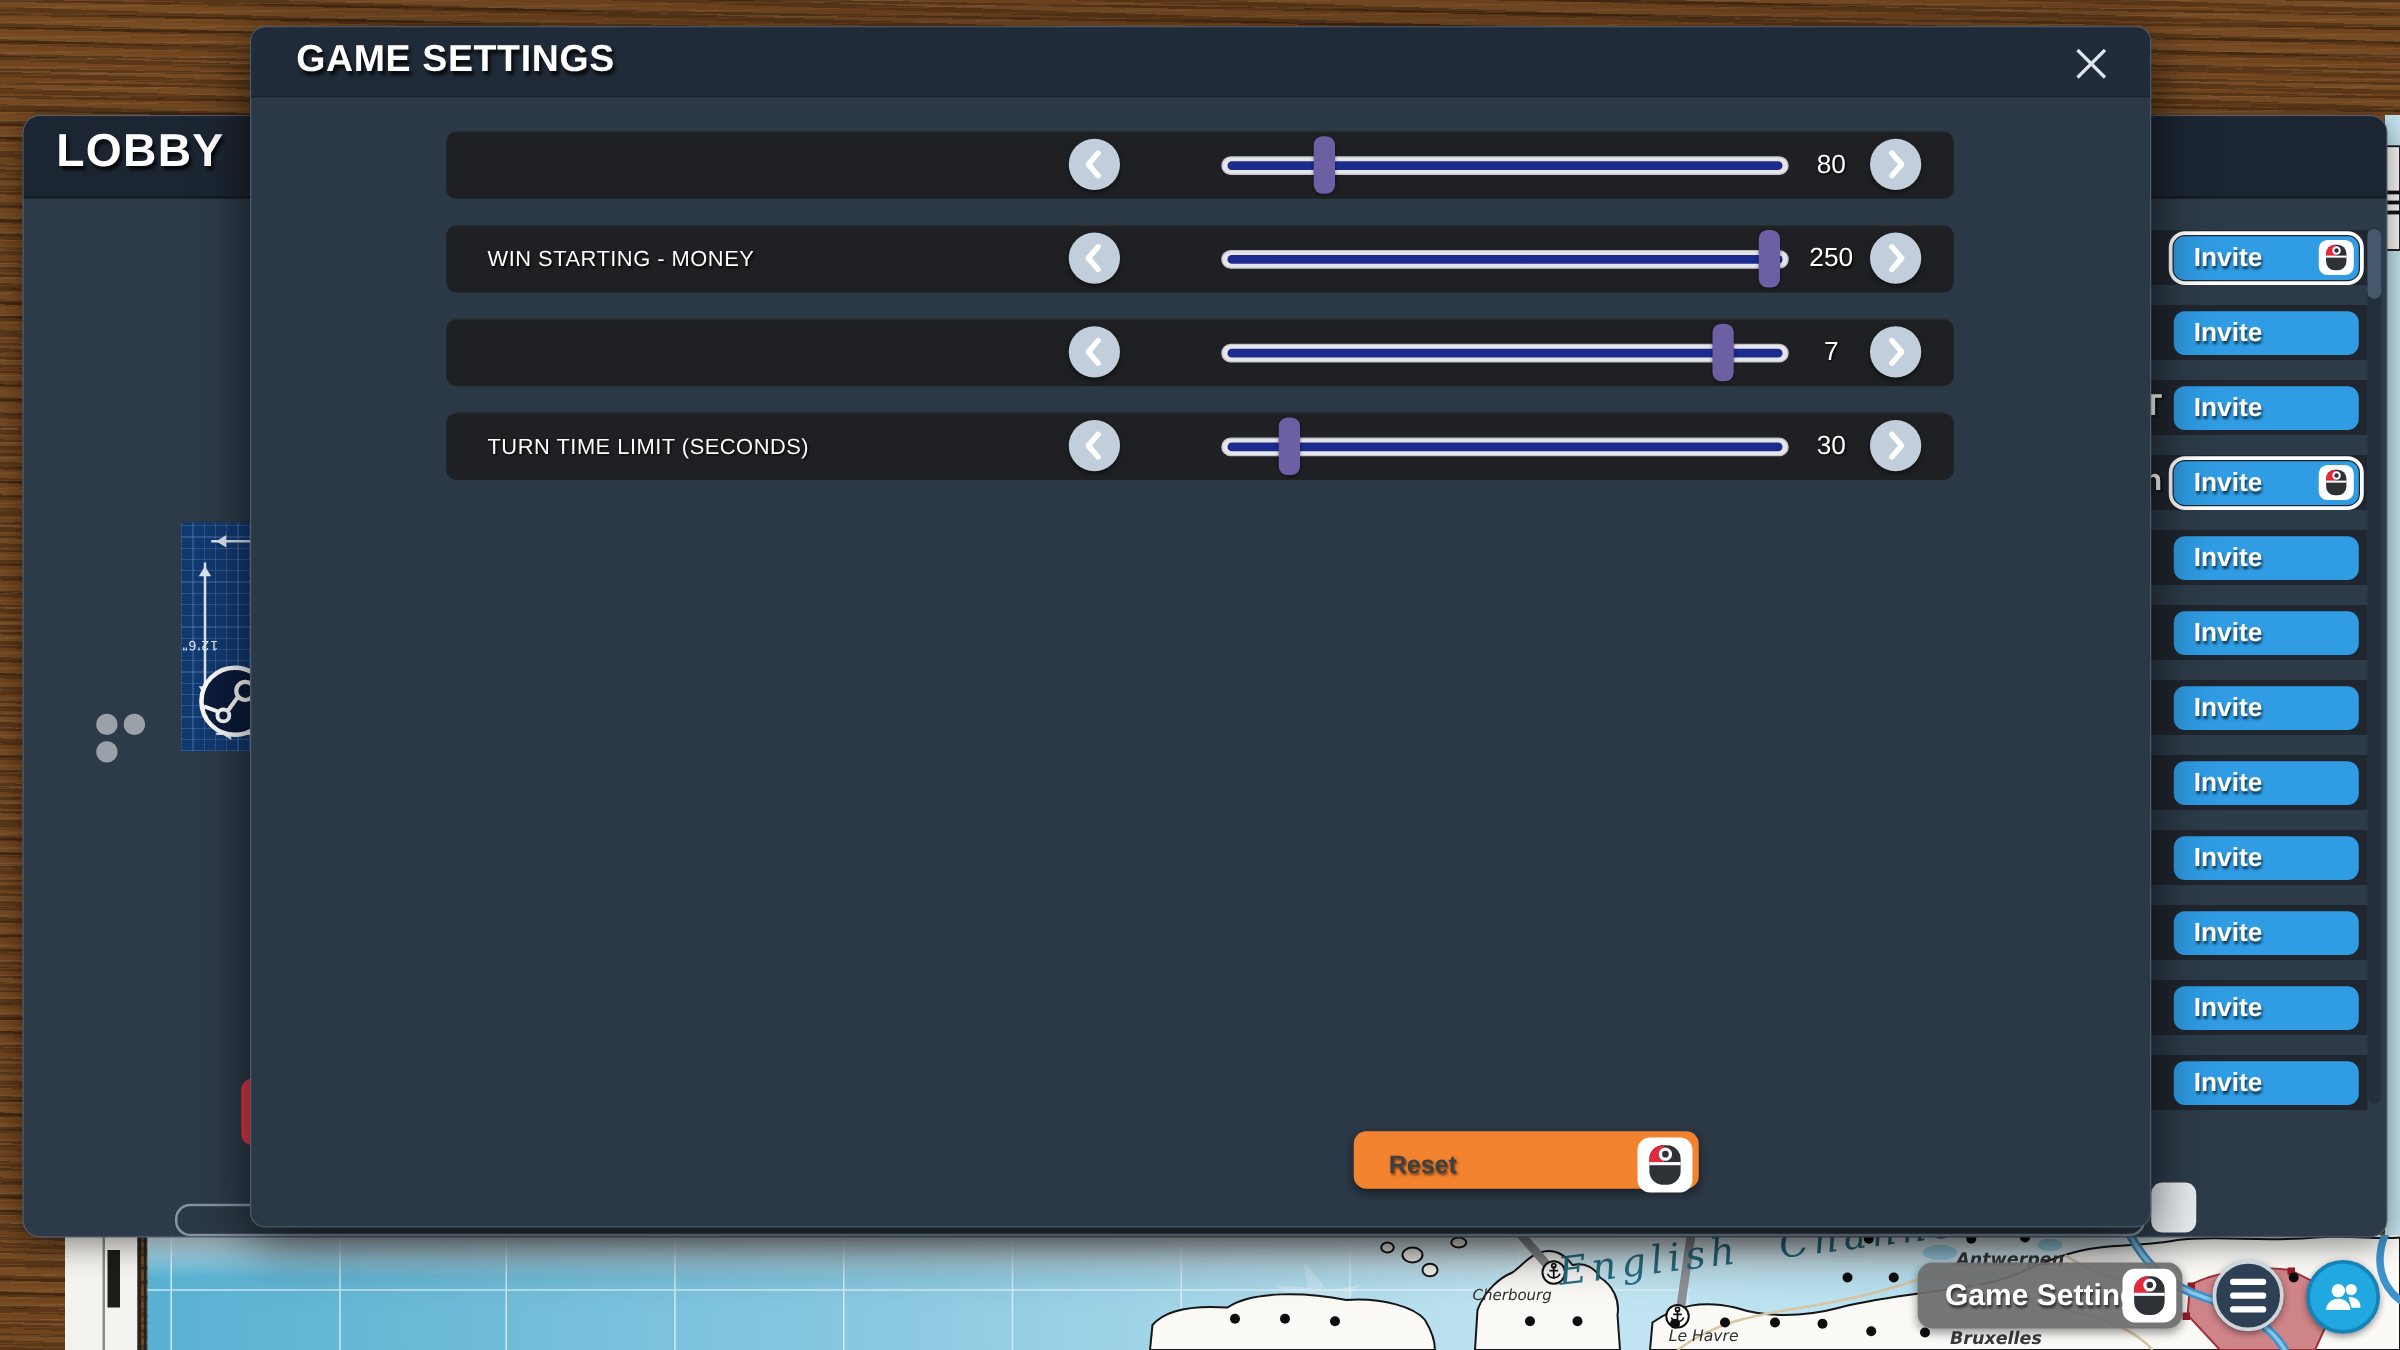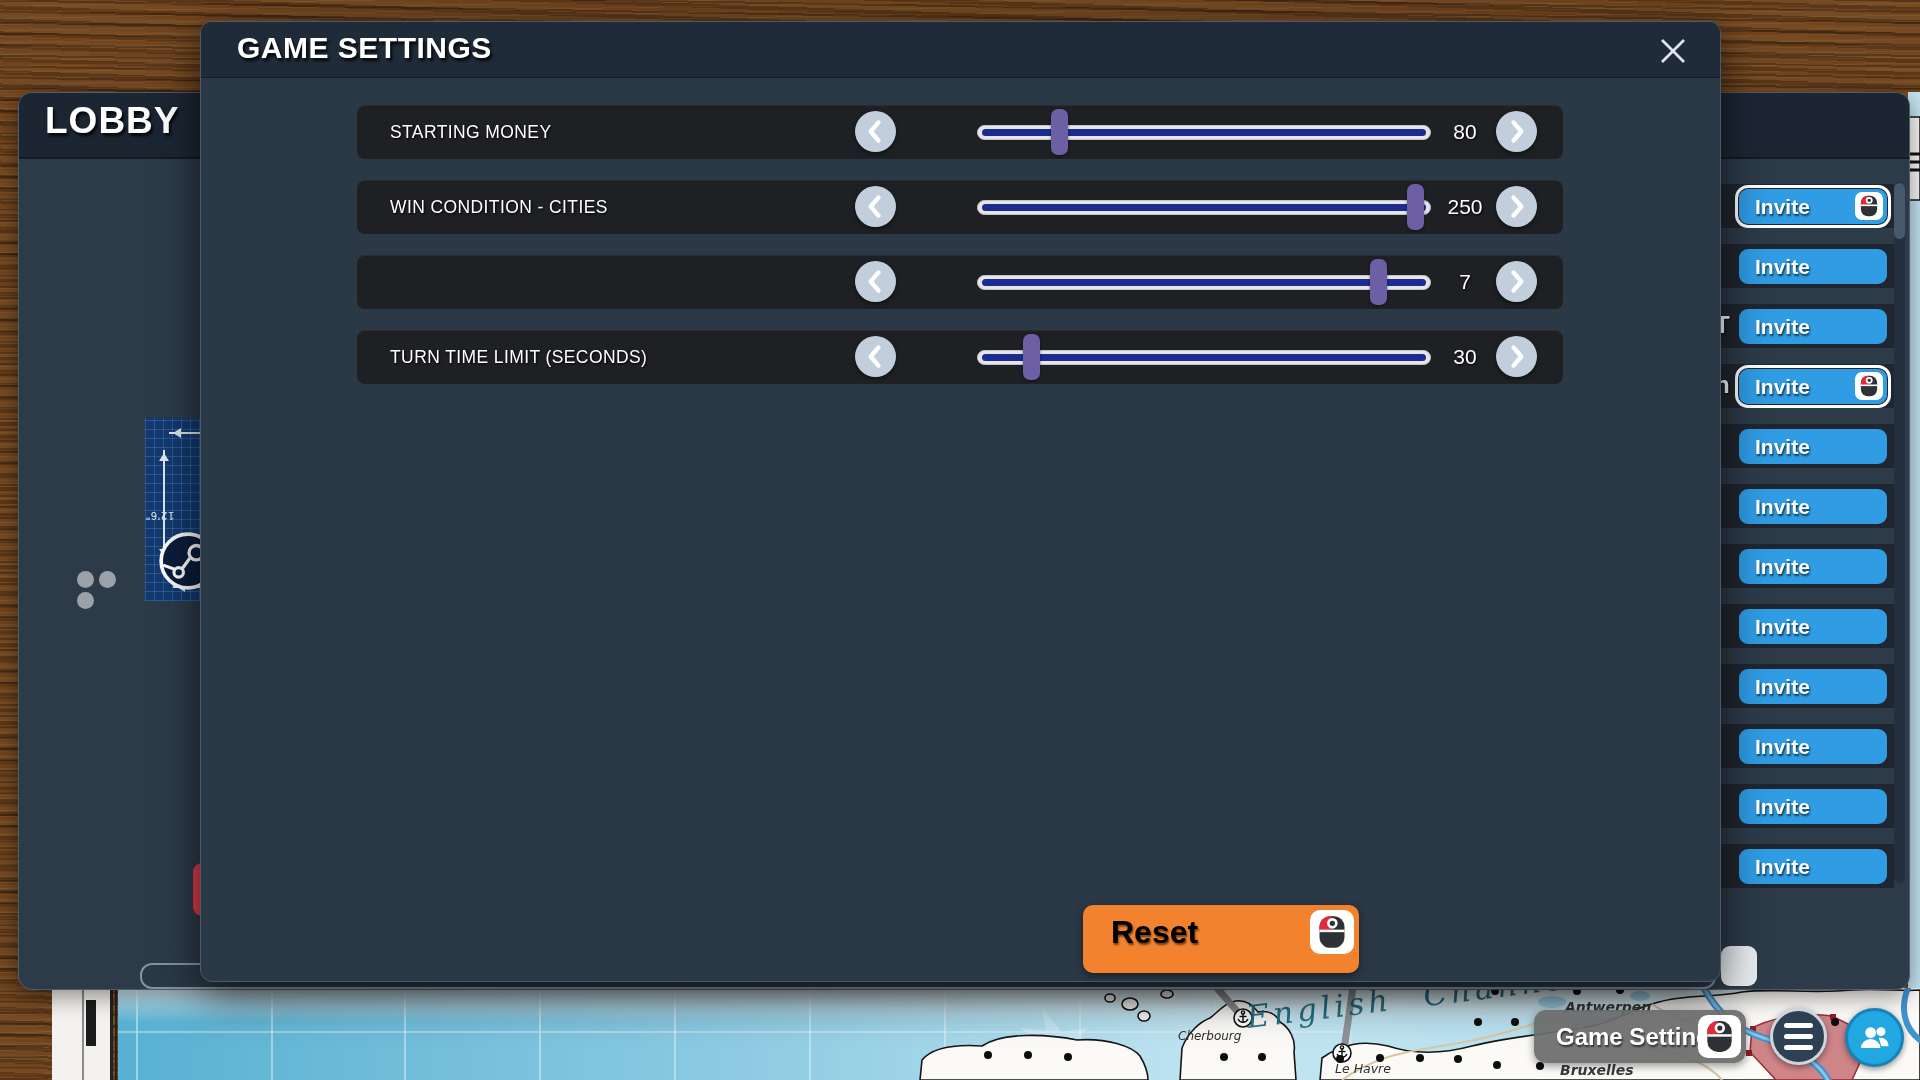--- a/index.html
+++ b/index.html
@@ -51,21 +51,21 @@
   .modal-title{position:absolute;left:36px;top:9px;font-size:30px;font-weight:700;color:#fff;letter-spacing:.5px;text-shadow:2px 3px 3px rgba(0,0,0,.85);}
   .modal-close{position:absolute;right:28px;top:10px;width:38px;height:38px;}
   .setting-row{position:absolute;left:156px;width:1206px;height:54px;background:#1f2023;border-radius:8px;box-shadow:0 1px 0 rgba(255,255,255,.05) inset;}
   .setting-label{position:absolute;left:33px;top:0;height:54px;line-height:54px;color:#fff;font-size:17.5px;letter-spacing:.4px;text-shadow:1px 1px 2px #000;}
   .chev{position:absolute;top:6px;width:41px;height:41px;border-radius:50%;background:#c3cedd;box-shadow:0 2px 4px rgba(0,0,0,.5);padding:6px;box-sizing:border-box;}
   .chev svg{display:block;width:100%;height:100%;}
   .track{position:absolute;left:620px;top:20px;width:454px;height:15px;background:#e6e6ea;border:1px solid #c2c2ca;border-radius:8px;box-sizing:border-box;}
   .stripe{position:absolute;left:4px;right:4px;top:3px;bottom:3px;background:#1c2b8e;border-radius:4px;}
   .handle{position:absolute;top:4px;width:17px;height:46px;background:#6d5fa4;border-radius:7px;box-shadow:0 1px 3px rgba(0,0,0,.5);}
   .setting-value{position:absolute;left:1058px;top:0;width:100px;height:54px;line-height:54px;text-align:center;color:#fff;font-size:21px;text-shadow:1px 1px 2px #000;}
-  .action-btn{position:absolute;top:883px;width:276px;height:68px;border-radius:10px;color:#000000;font-size:32px;font-weight:800;line-height:54px;padding-left:28px;box-sizing:border-box;text-shadow:1px 2px 2px rgba(0,0,0,.55);box-shadow:0 3px 8px rgba(0,0,0,.45);}
+  .action-btn{position:absolute;top:883px;width:276px;height:46px;border-radius:10px;color:#404040;font-size:20px;font-weight:800;line-height:54px;padding-left:28px;box-sizing:border-box;text-shadow:1px 2px 2px rgba(0,0,0,.55);box-shadow:0 3px 8px rgba(0,0,0,.45);}
   .btn-mouse{position:absolute;right:5px;top:5px;width:44px;height:44px;background:#fff;border-radius:10px;padding:2px;box-sizing:border-box;}
   
   .gs-btn{left:1534px;top:1010px;width:212px;height:53px;background:rgba(108,108,108,.93);border-radius:12px;color:#fff;font-size:24px;font-weight:700;line-height:53px;padding-left:22px;box-sizing:border-box;text-shadow:1px 2px 2px rgba(0,0,0,.6);box-shadow:0 3px 8px rgba(0,0,0,.4);}
   .gs-mouse{position:absolute;right:5px;top:5px;width:43px;height:43px;background:#fff;border-radius:10px;padding:2px;box-sizing:border-box;}
   .circle-btn{border-radius:50%;box-sizing:border-box;box-shadow:0 2px 6px rgba(0,0,0,.45);}
   .menu-btn{left:1770px;top:1008px;width:57px;height:57px;background:#2e4154;border:3px solid #cdd5dd;}
   .menu-btn i{position:absolute;left:11px;width:29px;height:5px;background:#fff;border-radius:3px;}
   .players-btn{left:1845px;top:1008px;width:59px;height:59px;background:#21a8e0;border:3px solid #1583b8;padding:8px;}
   .players-btn svg{display:block;width:100%;height:100%;}
   .mouse-icon svg{display:block;width:100%;height:100%;}
@@ -271,39 +271,38 @@
   <div class="abs modal">
     <div class="modal-header">
       <div class="modal-title">GAME SETTINGS</div>
       <svg class="modal-close" viewBox="0 0 38 38">
         <line x1="8" y1="8" x2="30" y2="30" stroke="#dfe6ee" stroke-width="2.6"></line>
         <line x1="30" y1="8" x2="8" y2="30" stroke="#dfe6ee" stroke-width="2.6"></line>
       </svg>
     </div>
     <div id="settings-rows">
         <div class="setting-row" style="top: 83px;">
-          <div class="setting-label">STARTING MONEY</div>
           <div class="chev" style="left:498px;">
             <svg viewBox="0 0 24 24">
               <polyline points="14.5,4.5 8,12 14.5,19.5" fill="none" stroke="#fff" stroke-width="3.6" stroke-linecap="round" stroke-linejoin="round"></polyline>
             </svg>
           </div>
           <div class="track">
             <div class="stripe"></div>
           </div>
           <div class="handle" style="left:694px;"></div>
           <div class="setting-value">80</div>
           <div class="chev" style="left:1139px;">
             <svg viewBox="0 0 24 24">
               <polyline points="9.5,4.5 16,12 9.5,19.5" fill="none" stroke="#fff" stroke-width="3.6" stroke-linecap="round" stroke-linejoin="round"></polyline>
             </svg>
           </div>
         </div>
         <div class="setting-row" style="top: 158px;">
-          <div class="setting-label">WIN CONDITION - CITIES</div>
+          <div class="setting-label">WIN STARTING - MONEY</div>
           <div class="chev" style="left:498px;">
             <svg viewBox="0 0 24 24">
               <polyline points="14.5,4.5 8,12 14.5,19.5" fill="none" stroke="#fff" stroke-width="3.6" stroke-linecap="round" stroke-linejoin="round"></polyline>
             </svg>
           </div>
           <div class="track">
             <div class="stripe"></div>
           </div>
           <div class="handle" style="left:1050px;"></div>
           <div class="setting-value">250</div>

